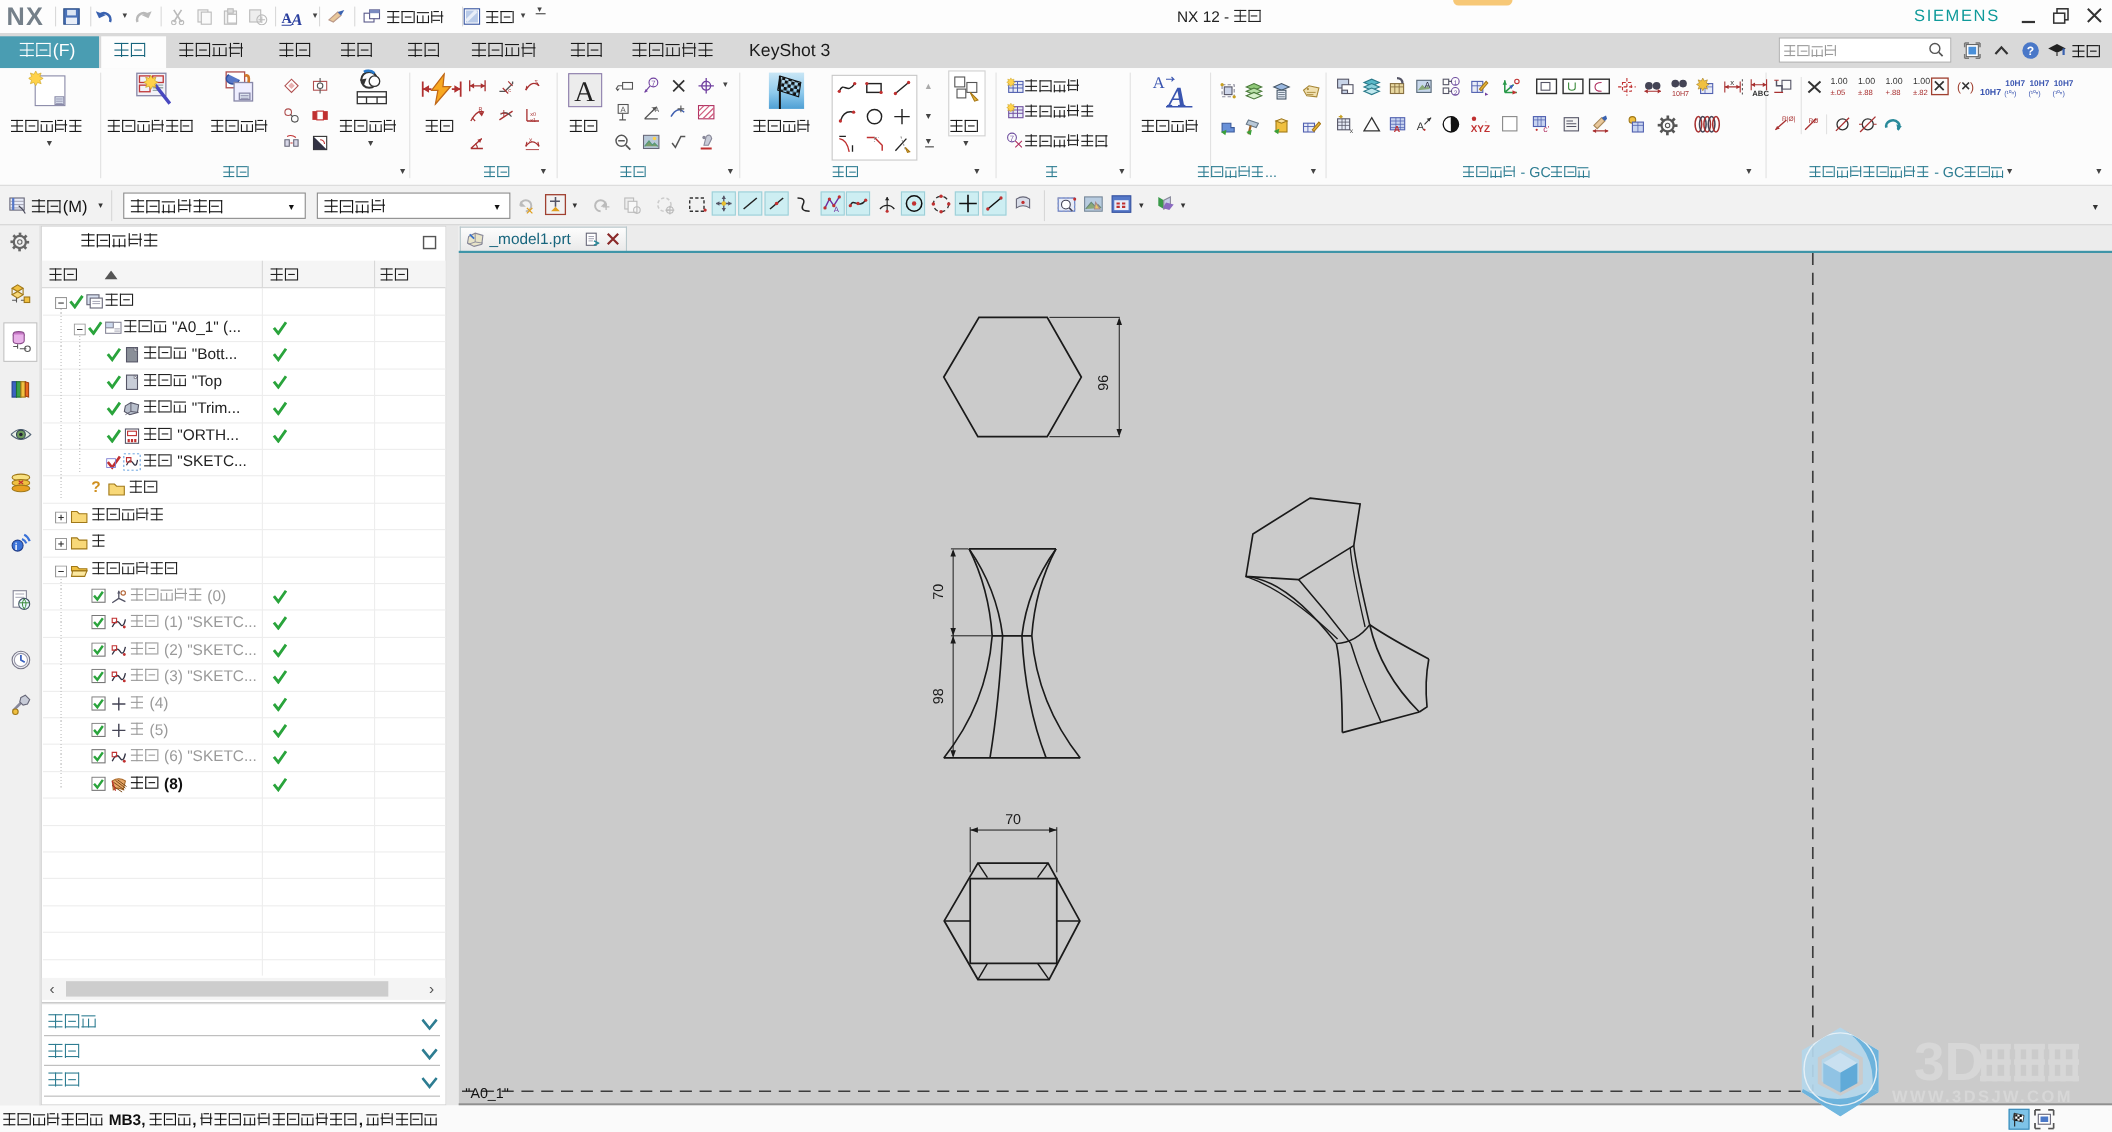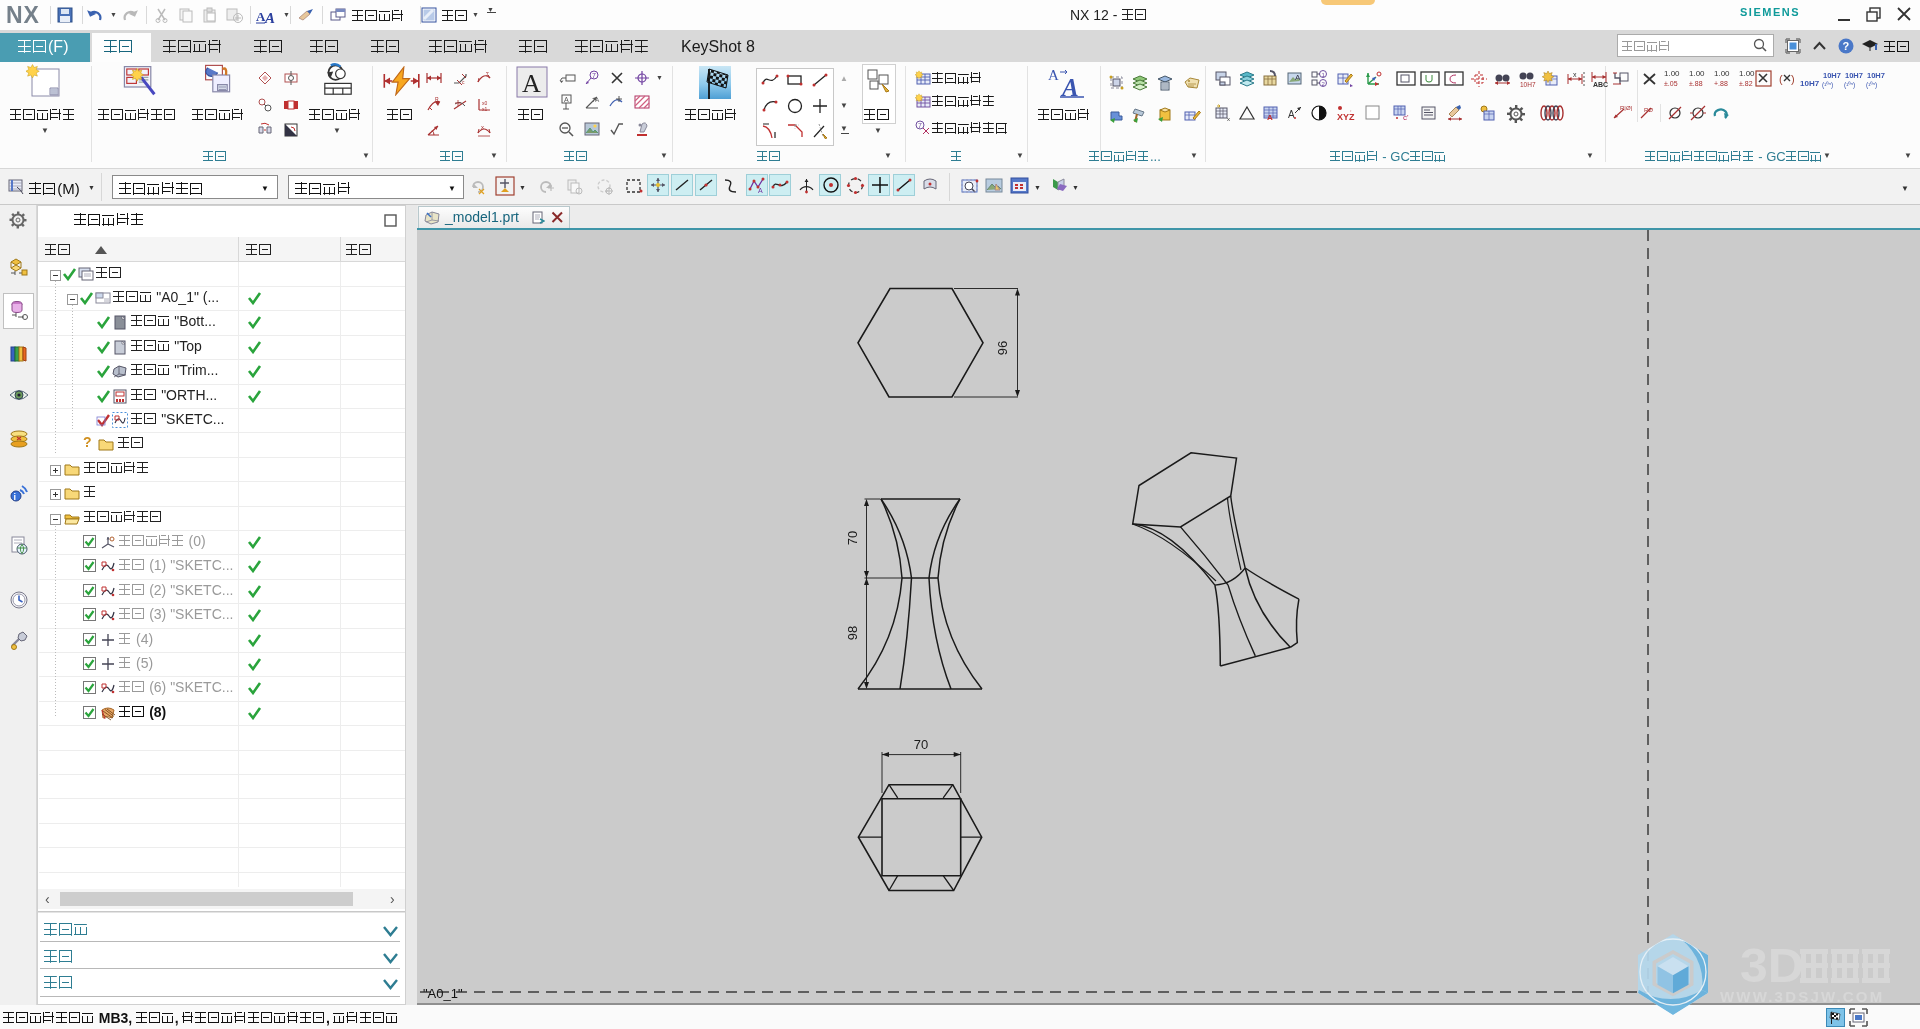--- a/index.html
+++ b/index.html
@@ -75,42 +75,42 @@
     <rect x="1" y="1" width="14" height="14" fill="#fff" stroke="#33519e"></rect>
     <rect x="2.5" y="2.5" width="11" height="11" fill="#b8cae8"></rect>
     <path d="M3,12 L12,3" stroke="#e8eef8" stroke-width="3"></path>
   </svg>
 <div class="a" style="left:442px;top:8px;white-space:nowrap;font-size:14px;color:#1a1a1a"><i class="g g1"></i><i class="g g2"></i></div>
 <div class="a" style="left:472px;top:11px;white-space:nowrap;font-size:7px;color:#444">▼</div>
 <div class="a" style="left:487px;top:6px;white-space:nowrap;font-size:7px;color:#444">▼</div>
 <div class="a" style="left:487px;top:12px;width:9px;height:1px;background:#444"></div>
 <div class="a" style="left:1070px;top:7px;white-space:nowrap;font-size:14px;color:#222">NX 12 - <i class="g g1"></i><i class="g g2"></i></div>
 <div class="a" style="left:1321px;top:0px;width:54px;height:5px;background:#f7c877;border-radius:0 0 27px 27px"></div>
-<div class="a" style="left:1740px;top:6px;white-space:nowrap;font-size:11px;font-weight:bold;color:#0f9a9a;letter-spacing:1.5px">SIEMENS</div>
+<div class="a" style="left:1740px;top:6px;white-space:nowrap;font-size:15px;font-weight:normal;color:#0f9a9a;letter-spacing:1.5px">SIEMENS</div>
 <div class="a" style="left:1838px;top:19px;width:12px;height:2px;background:#333"></div>
 <svg class="a" style="left:1866px;top:7px;" width="15" height="15" viewBox="0 0 15 15">
     <rect x="4" y="1" width="10" height="10" fill="none" stroke="#333" stroke-width="1.4"></rect>
     <rect x="1" y="5" width="10" height="9" fill="#fdfdfd" stroke="#333" stroke-width="1.4"></rect>
   </svg>
 <svg class="a" style="left:1896px;top:6px;" width="16" height="16" viewBox="0 0 16 16">
     <path d="M2,2 L14,14 M14,2 L2,14" stroke="#333" stroke-width="1.8"></path>
   </svg>
 <div class="a" style="left:0px;top:30px;width:1920px;height:32px;background:#d9d9d9"></div>
 <div class="a" style="left:0px;top:33px;width:90px;height:29px;background:#4a9db2"></div>
 <div class="a" style="left:18px;top:38px;white-space:nowrap;font-size:16px;color:#fff"><i class="g g1"></i><i class="g g2"></i>(F)</div>
 <div class="a" style="left:92px;top:33px;width:59px;height:29px;background:#fdfdfd"></div>
 <div class="a" style="left:104px;top:38px;white-space:nowrap;font-size:16px;color:#17657d"><i class="g g1"></i><i class="g g2"></i></div>
 <div class="a" style="left:163px;top:38px;white-space:nowrap;font-size:16px;color:#1a1a1a"><i class="g g1"></i><i class="g g2"></i><i class="g g3"></i><i class="g g4"></i></div>
 <div class="a" style="left:254px;top:38px;white-space:nowrap;font-size:16px;color:#1a1a1a"><i class="g g1"></i><i class="g g2"></i></div>
 <div class="a" style="left:310px;top:38px;white-space:nowrap;font-size:16px;color:#1a1a1a"><i class="g g1"></i><i class="g g2"></i></div>
 <div class="a" style="left:371px;top:38px;white-space:nowrap;font-size:16px;color:#1a1a1a"><i class="g g1"></i><i class="g g2"></i></div>
 <div class="a" style="left:429px;top:38px;white-space:nowrap;font-size:16px;color:#1a1a1a"><i class="g g1"></i><i class="g g2"></i><i class="g g3"></i><i class="g g4"></i></div>
 <div class="a" style="left:519px;top:38px;white-space:nowrap;font-size:16px;color:#1a1a1a"><i class="g g1"></i><i class="g g2"></i></div>
 <div class="a" style="left:575px;top:38px;white-space:nowrap;font-size:16px;color:#1a1a1a"><i class="g g1"></i><i class="g g2"></i><i class="g g3"></i><i class="g g4"></i><i class="g g1"></i></div>
-<div class="a" style="left:681px;top:38px;white-space:nowrap;font-size:16px;color:#1a1a1a">KeyShot 8</div>
+<div class="a" style="left:681px;top:38px;white-space:nowrap;font-size:16px;color:#1a1a1a">KeyShot 3</div>
 <div class="a" style="left:1617px;top:34px;width:157px;height:23px;background:#fff;border:1px solid #ababab"></div>
 <div class="a" style="left:1622px;top:39px;white-space:nowrap;font-size:13px;color:#999"><i class="g g1"></i><i class="g g2"></i><i class="g g3"></i><i class="g g4"></i></div>
 <svg class="a" style="left:1753px;top:38px;" width="15" height="15" viewBox="0 0 15 15">
     <circle cx="6" cy="6" r="4.5" fill="none" stroke="#555" stroke-width="1.3"></circle>
     <path d="M9.5,9.5 L13,13" stroke="#555" stroke-width="1.6"></path>
   </svg>
 <svg class="a" style="left:1785px;top:38px;" width="16" height="16" viewBox="0 0 16 16">
     <rect x="2.5" y="2.5" width="11" height="11" fill="#fff" stroke="#666"></rect>
     <rect x="4.5" y="4.5" width="7" height="7" fill="#4a90d9"></rect>
     <path d="M1,1 h4 M11,1 h4 M1,15 h4 M11,15 h4 M1,1 v4 M1,11 v4 M15,1 v4 M15,11 v4" stroke="#777" stroke-width="1.4" fill="none"></path>

